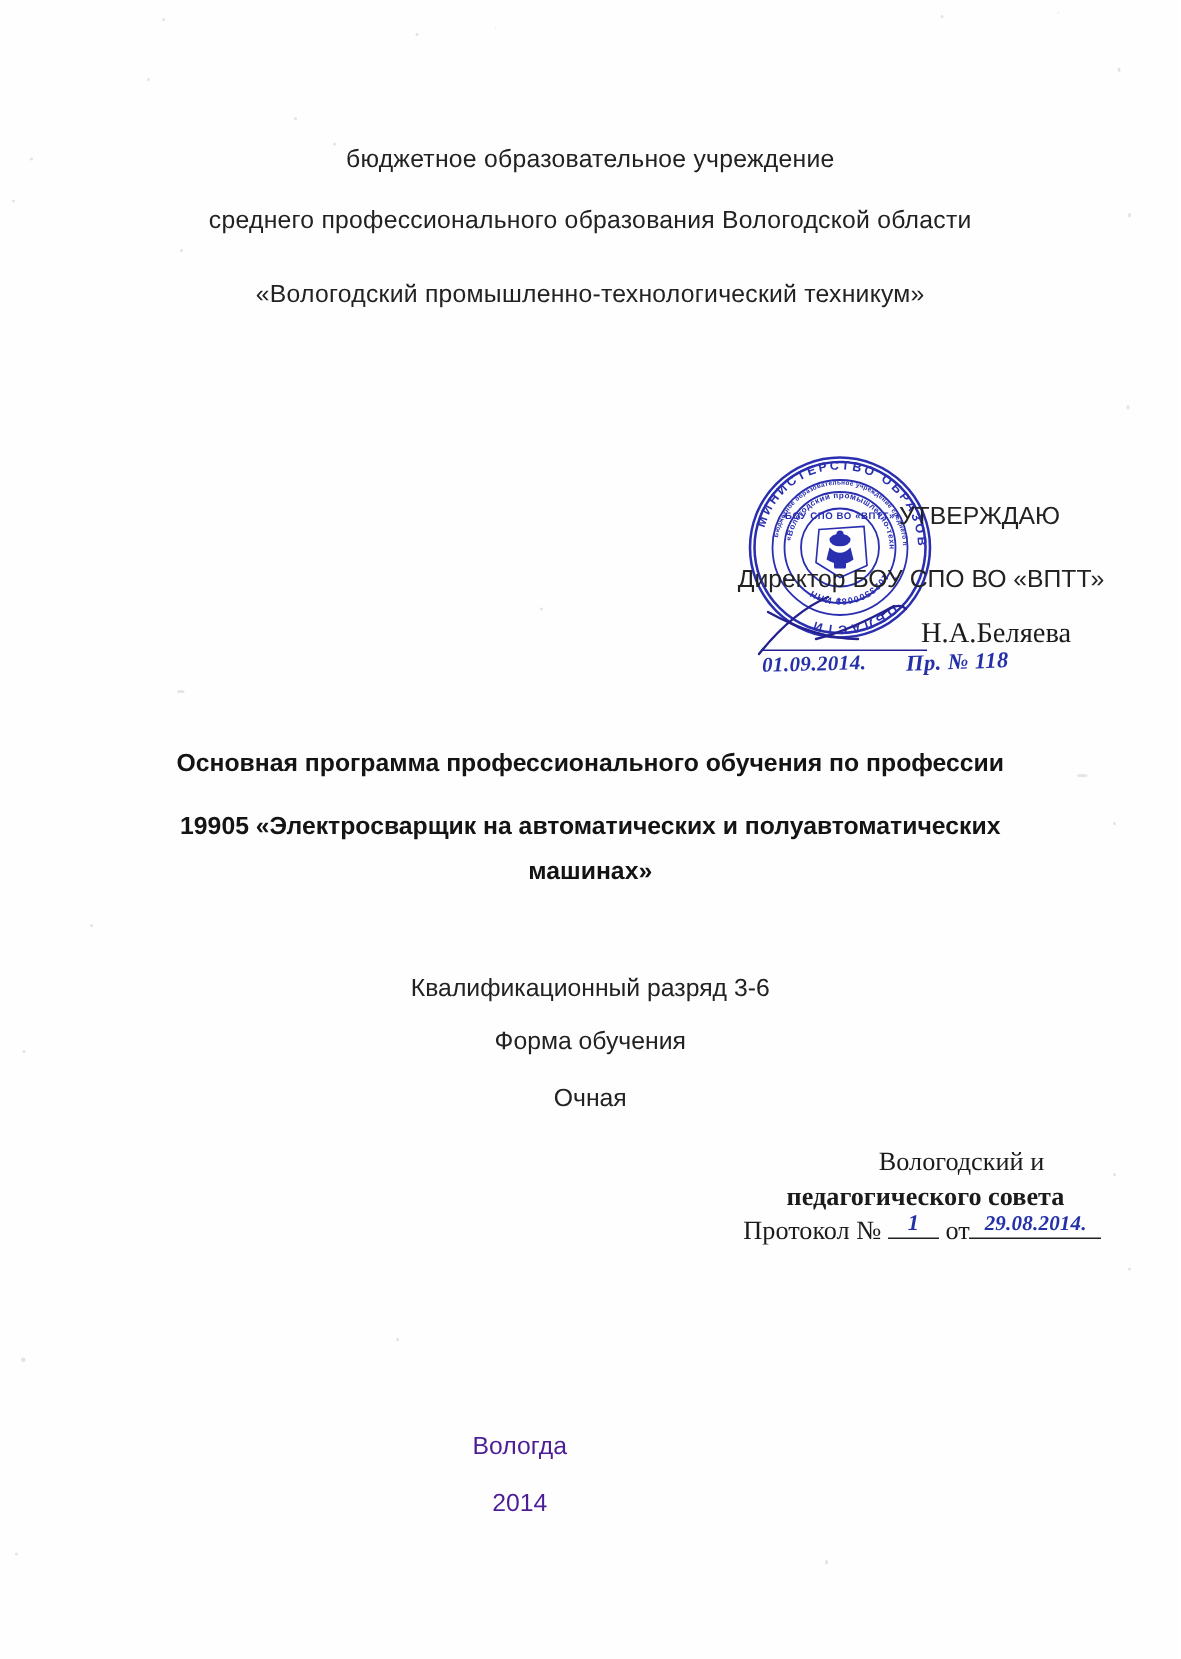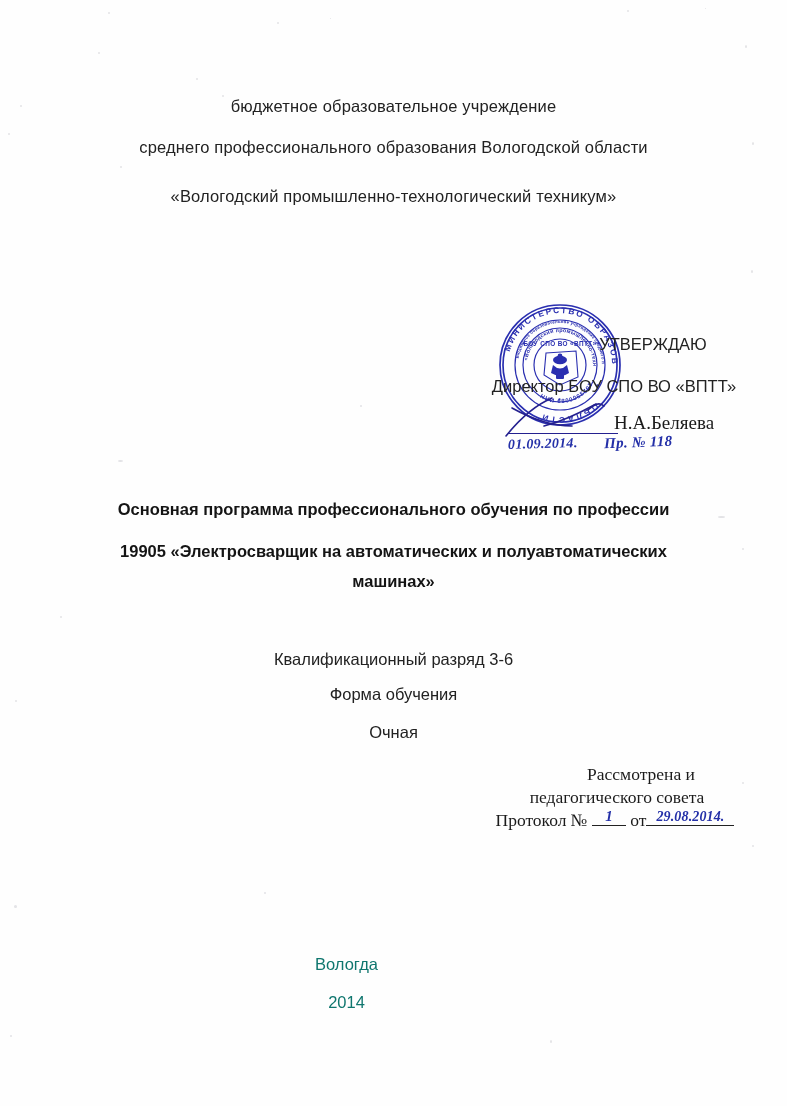--- a/index.html
+++ b/index.html
@@ -162,21 +162,21 @@
     top: 763px;
     width: 290px;
     font-family: "Liberation Serif", serif;
     font-size: 17.5px;
     line-height: 1.32;
     color: #1b1b1b;
     text-align: center;
   }
   .council .l1 { padding-left: 52px; }
   .council .l2 { padding-left: 6px; }
-  .council .l3 { padding-left: 4px; }
+  .council .l3 { padding-left: 4px; font-weight: bold; }
   .council .l4 {
     padding-left: 0;
     white-space: nowrap;
     position: relative;
   }
   .blank-num {
     display: inline-block;
     width: 34px;
     border-bottom: 1.3px solid #222;
     position: relative;
@@ -201,21 +201,21 @@
   }
   .blank-date .hand { font-size: 14px; letter-spacing: .01em; margin-top: 13px; }
 
   
   .footer {
     position: absolute;
     left: 0;
     width: 693px;
     text-align: center;
     font-size: 16.5px;
-    color: #0f766e;
+    color: #4c1d95;
   }
   .city { top: 955px; }
   .year { top: 993px; }
 </style>
 </head>
 <body>
 
 <div class="page">
 
   <div class="speckles">
@@ -330,21 +330,21 @@
 
   <div class="title title1">Основная  программа профессионального обучения по профессии</div>
   <div class="title title2">19905 «Электросварщик на автоматических и полуавтоматических</div>
   <div class="title title3">машинах»</div>
 
   <div class="qual qual1">Квалификационный разряд 3-6</div>
   <div class="qual qual2">Форма обучения</div>
   <div class="qual qual3">Очная</div>
 
   <div class="council">
-    <div class="l1">Рассмотрена и</div>
+    <div class="l1">Вологодский и</div>
     <div class="l3">педагогического совета</div>
     <div class="l4">
       <span>Протокол №</span>
       <span class="blank-num">
         <span class="hand">1</span>
       </span>
       <span>от</span><span class="blank-date">
         <span class="hand">29.08.2014.</span>
       </span>
     </div>

